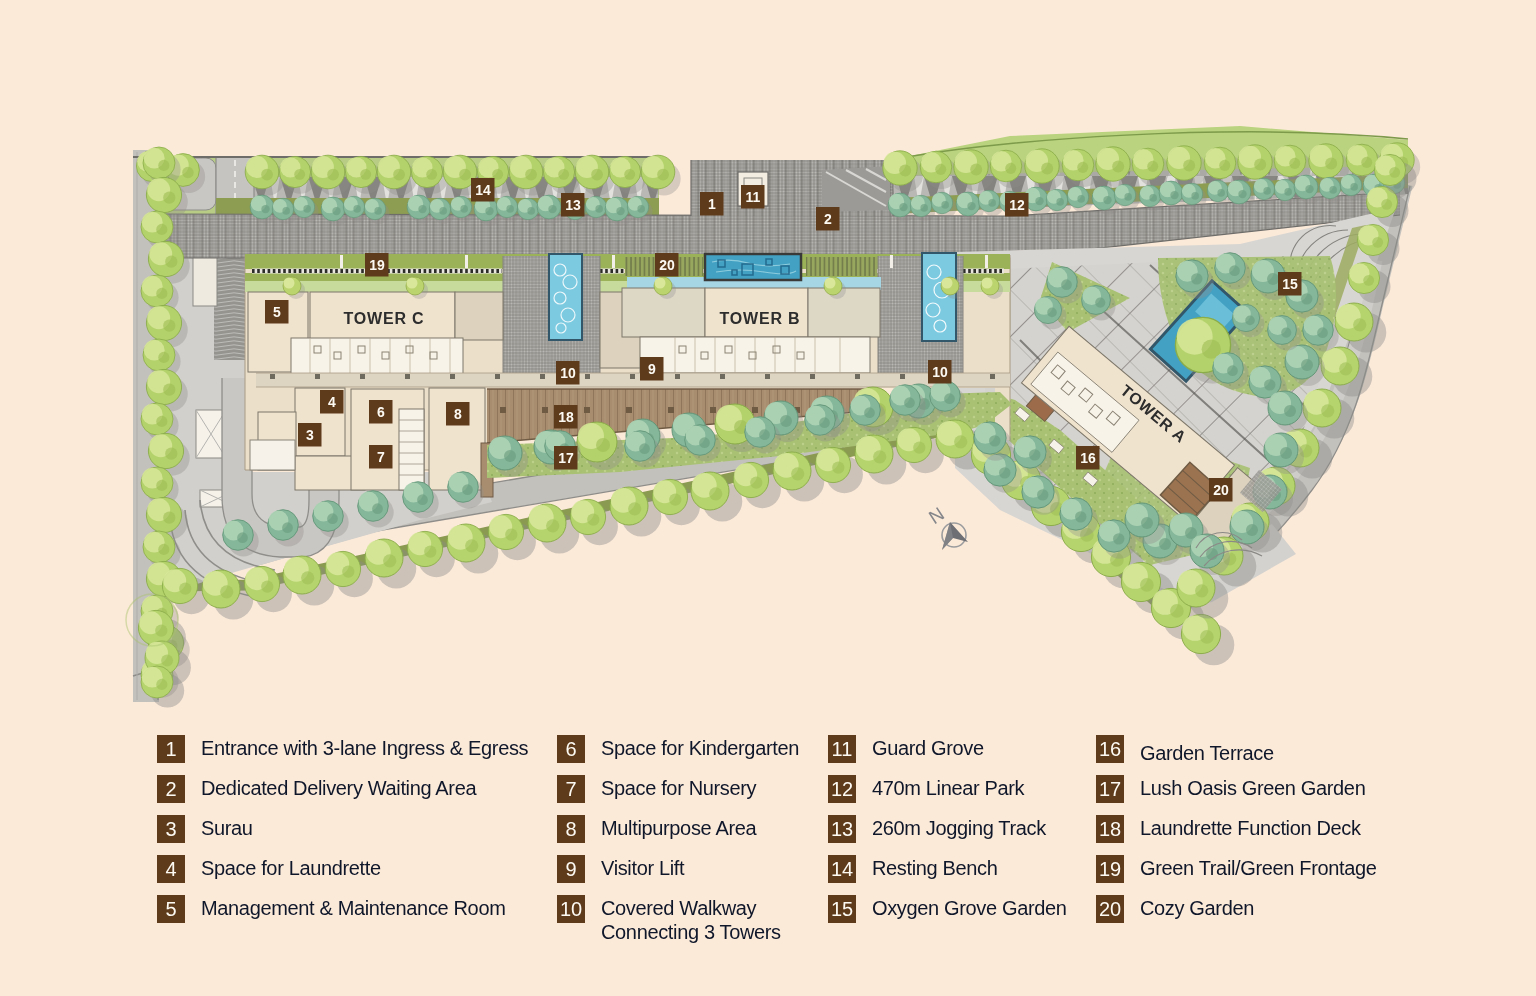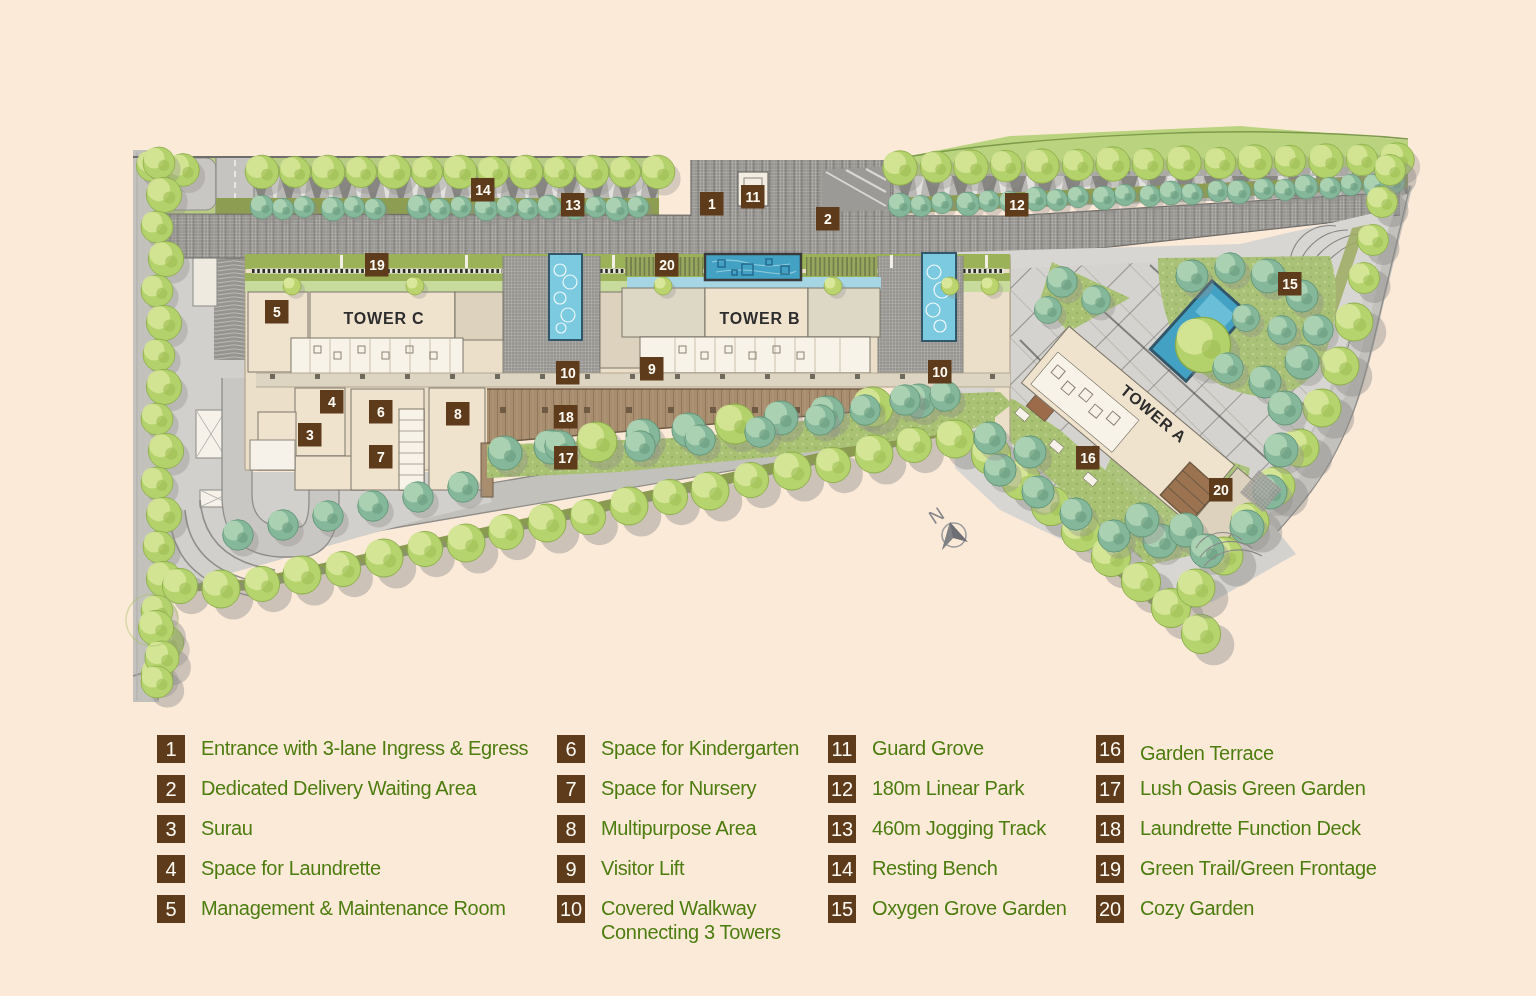--- a/index.html
+++ b/index.html
@@ -1,17 +1,17 @@
 <!DOCTYPE html>
 <html><head><meta charset="utf-8">
 <style>
 html,body{margin:0;padding:0;width:1536px;height:996px;background:#fcead9;overflow:hidden;}
 body{font-family:"Liberation Sans",sans-serif;position:relative;}
 .lb{position:absolute;width:28px;height:28px;background:#5e3b1b;color:#fdfaf3;font-size:20px;line-height:28px;text-align:center;}
-.lt{position:absolute;font-size:20px;letter-spacing:-0.35px;color:#4d7c0f;line-height:24px;white-space:nowrap;}
+.lt{position:absolute;font-size:20px;letter-spacing:-0.35px;color:#0f172a;line-height:24px;white-space:nowrap;}
 svg text{font-family:"Liberation Sans",sans-serif;}
 </style></head>
 <body>
 
 <svg width="1536" height="996" viewBox="0 0 1536 996">
 <defs>
 <g id="tL">
         <circle cx="7" cy="8" r="20" fill="#8e8d8a" opacity="0.35"></circle>
         <circle r="20" fill="#b4d26c" stroke="#8aac49" stroke-width="1"></circle>
         <circle cx="-6" cy="-6" r="13" fill="#d5e697" opacity="0.9"></circle>
@@ -718,24 +718,24 @@
 <div class="lb" style="left:557px;top:855px">9</div>
 <div class="lt" style="left:601px;top:856px">Visitor Lift</div>
 
 <div class="lb" style="left:557px;top:895px">10</div>
 <div class="lt" style="left:601px;top:896px">Covered Walkway<br>Connecting 3 Towers</div>
 
 <div class="lb" style="left:828px;top:735px">11</div>
 <div class="lt" style="left:872px;top:736px">Guard Grove</div>
 
 <div class="lb" style="left:828px;top:775px">12</div>
-<div class="lt" style="left:872px;top:776px">180m Linear Park</div>
+<div class="lt" style="left:872px;top:776px">470m Linear Park</div>
 
 <div class="lb" style="left:828px;top:815px">13</div>
-<div class="lt" style="left:872px;top:816px">460m Jogging Track</div>
+<div class="lt" style="left:872px;top:816px">260m Jogging Track</div>
 
 <div class="lb" style="left:828px;top:855px">14</div>
 <div class="lt" style="left:872px;top:856px">Resting Bench</div>
 
 <div class="lb" style="left:828px;top:895px">15</div>
 <div class="lt" style="left:872px;top:896px">Oxygen Grove Garden</div>
 
 <div class="lb" style="left:1096px;top:735px">16</div>
 <div class="lt" style="left:1140px;top:741px">Garden Terrace</div>
 

